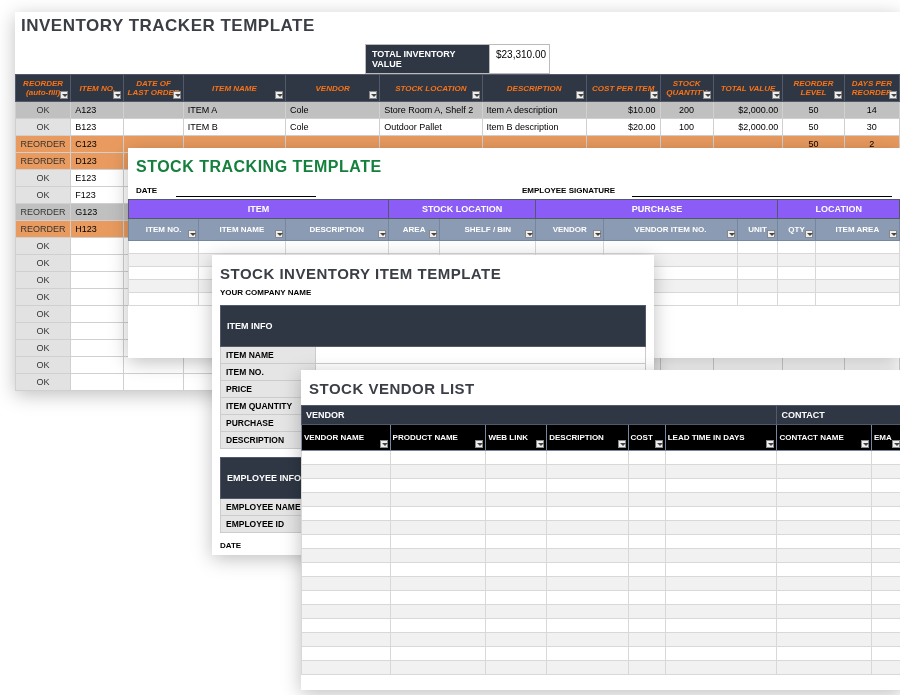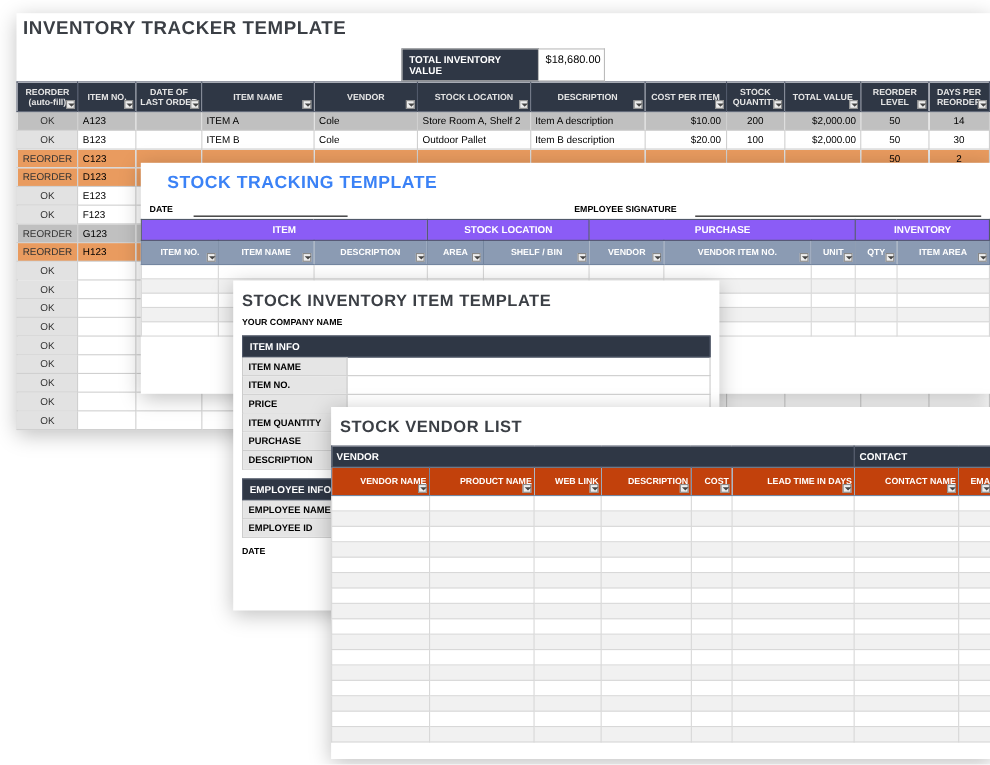--- a/index.html
+++ b/index.html
@@ -25,21 +25,21 @@
     background:#2f3745; color:#fff; font-size:9px; font-weight:bold;
     padding:4px 6px; width:125px; border:1px solid #bbb;
   }
   .s1-total-value {
     font-size:10px; padding:4px 6px; width:60px; border:1px solid #bbb; border-left:none;
   }
   .s1-total-note {
     font-size:9px; font-style:italic; color:#333;
     padding:4px 6px; border:1px solid #bbb; border-left:none; flex:1;
   }
-  .s1-head tr { background:#2f3745; color:#e5e5e5; }
+  .s1-head tr { background:#2f3745; color:#f97316;font-style:italic; }
   .s1-head th {
     font-size:8px; font-weight:bold; text-align:center;
     border:1px solid #51596a; padding:4px 2px; vertical-align:middle; position:relative;
   }
   table { border-collapse: collapse; width:100%; }
   .s1-body td {
     font-size:9px; padding:3px 4px; border:1px solid #d0d0d0;
     height:16px; white-space:nowrap; overflow:hidden;
   }
   .ok    { background:#e2e2e2; color:#333; text-align:center; font-size:8px;}
@@ -61,21 +61,21 @@
   }
 
   
   .c-reord{width:50px}.c-itemno{width:52px}.c-date{width:58px}
   .c-iname{width:100px}.c-vendor{width:92px}.c-loc{width:100px}
   .c-desc{width:102px}.c-cost{width:72px}.c-qty{width:52px}
   .c-total{width:68px}.c-rlvl{width:60px}.c-days{width:54px}
 
   
   .sheet2 { left:128px; top:148px; width:772px; height:210px; }
-  .s2-title { font-size:16px; font-weight:bold; color:#3b82f6; letter-spacing:0.5px; padding:10px 24px 6px; }
+  .s2-title { font-size:16px; font-weight:bold; color:#15803d; letter-spacing:0.5px; padding:10px 8px 6px; }
   .s2-meta { display:flex; font-size:8px; font-weight:bold; margin:2px 8px; }
   .s2-meta div { border-bottom:1px solid #000; padding:2px 0; }
   .s2-meta .lab { width:40px; border:none; }
   .s2-meta .gap { flex:1; border:none; }
   .s2-grouphead th {
     background:#8b5cf6; color:#fff; font-size:9px; font-weight:bold;
     border:1px solid #51596a; padding:4px 2px; text-align:center;
   }
   .s2-subhead th {
     background:#8b9bb3; color:#fff; font-size:8px; font-weight:bold;
@@ -84,51 +84,51 @@
   .s2-body td { height:13px; border:1px solid #d8d8d8; font-size:8px; }
   .s2-body tr:nth-child(even) td { background:#f1f1f1; }
 
   
   .sheet3 { left:212px; top:255px; width:442px; height:300px; background:#fff;}
   .s3-title { font-size:15px; font-weight:bold; color:#3b3f45; letter-spacing:0.5px; padding:10px 8px 4px;}
   .s3-sub   { font-size:8px; font-weight:bold; padding:2px 8px 6px; }
   .s3-block { margin:2px 8px; }
   .s3-sechead {
     background:#2f3745; color:#fff; font-size:9px; font-weight:bold;
-    padding:4px 6px; border:1px solid #51596a;
+    padding:15px 6px; border:1px solid #51596a;
   }
   .s3-row {
     display:flex; font-size:8.5px; border:1px solid #ccc; border-top:none;
   }
   .s3-row .lab { width:95px; background:#e5e5e5; font-weight:bold; padding:3px 5px; border-right:1px solid #ccc;}
   .s3-row .val { flex:1; padding:3px 5px; }
   .s3-date { font-size:8px; font-weight:bold; padding:6px 8px 0; }
 
   
   .sheet4 { left:301px; top:370px; width:602px; height:320px; }
   .s4-title { font-size:15px; font-weight:bold; color:#3b3f45; letter-spacing:0.5px; padding:10px 8px 8px;}
   .s4-grouphead th {
     background:#2f3745; color:#fff; font-size:9px; font-weight:bold;
     border:1px solid #51596a; padding:4px; text-align:left;
   }
   .s4-subhead th {
-    background:#c2410c; color:#fff; font-size:8px; font-weight:bold;
-    border:1px solid #7486a0; padding:8px 2px; text-align:right; position:relative;
+    background:#000000; color:#fff; font-size:8px; font-weight:bold;
+    border:1px solid #7486a0; padding:8px 2px; text-align:left; position:relative;
   }
   .s4-body td { height:14px; border:1px solid #d8d8d8; font-size:8px; }
   .s4-body tr:nth-child(even) td { background:#f1f1f1; }
 </style>
 </head>
 <body>
 
 <div class="sheet sheet1">
   <div class="s1-title">INVENTORY TRACKER TEMPLATE</div>
   <div class="s1-totalbar">
     <div class="s1-total-label">TOTAL INVENTORY VALUE</div>
-    <div class="s1-total-value">$18,680.00</div>
+    <div class="s1-total-value">$23,310.00</div>
   </div>
   <table>
     <thead class="s1-head" id="s1-head">
         <tr>
           <th class="c-reord">REORDER (auto-fill)<span class="filter-arrow"></span></th>
           <th class="c-itemno">ITEM NO.<span class="filter-arrow"></span></th>
           <th class="c-date">DATE OF LAST ORDER<span class="filter-arrow"></span></th>
           <th class="c-iname">ITEM NAME<span class="filter-arrow"></span></th>
           <th class="c-vendor">VENDOR<span class="filter-arrow"></span></th>
           <th class="c-loc">STOCK LOCATION<span class="filter-arrow"></span></th>
@@ -391,21 +391,21 @@
     <div class="gap"></div>
     <div class="lab" style="width:110px">EMPLOYEE SIGNATURE</div>
     <div style="width:260px"></div>
   </div>
   <table style="margin:2px 0 0 0;">
     <thead>
       <tr class="s2-grouphead" id="s2-group">
           <th colspan="3">ITEM</th>
           <th colspan="2">STOCK LOCATION</th>
           <th colspan="3">PURCHASE</th>
-          <th colspan="2">INVENTORY</th>
+          <th colspan="2">LOCATION</th>
         </tr>
       <tr class="s2-subhead" id="s2-sub">
           <th>ITEM NO.<span class="filter-arrow"></span></th>
           <th>ITEM NAME<span class="filter-arrow"></span></th>
           <th>DESCRIPTION<span class="filter-arrow"></span></th>
           <th>AREA<span class="filter-arrow"></span></th>
           <th>SHELF / BIN<span class="filter-arrow"></span></th>
           <th>VENDOR<span class="filter-arrow"></span></th>
           <th>VENDOR ITEM NO.<span class="filter-arrow"></span></th>
           <th>UNIT<span class="filter-arrow"></span></th>

